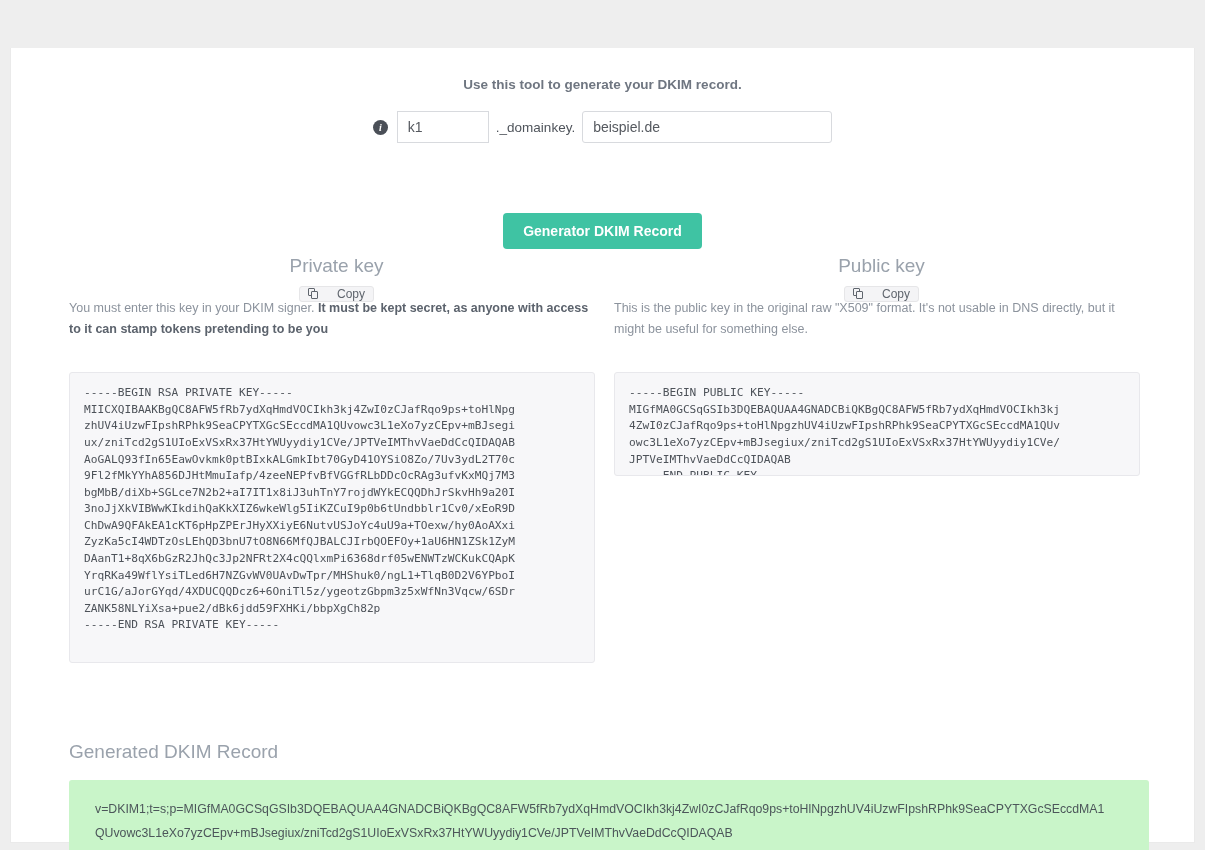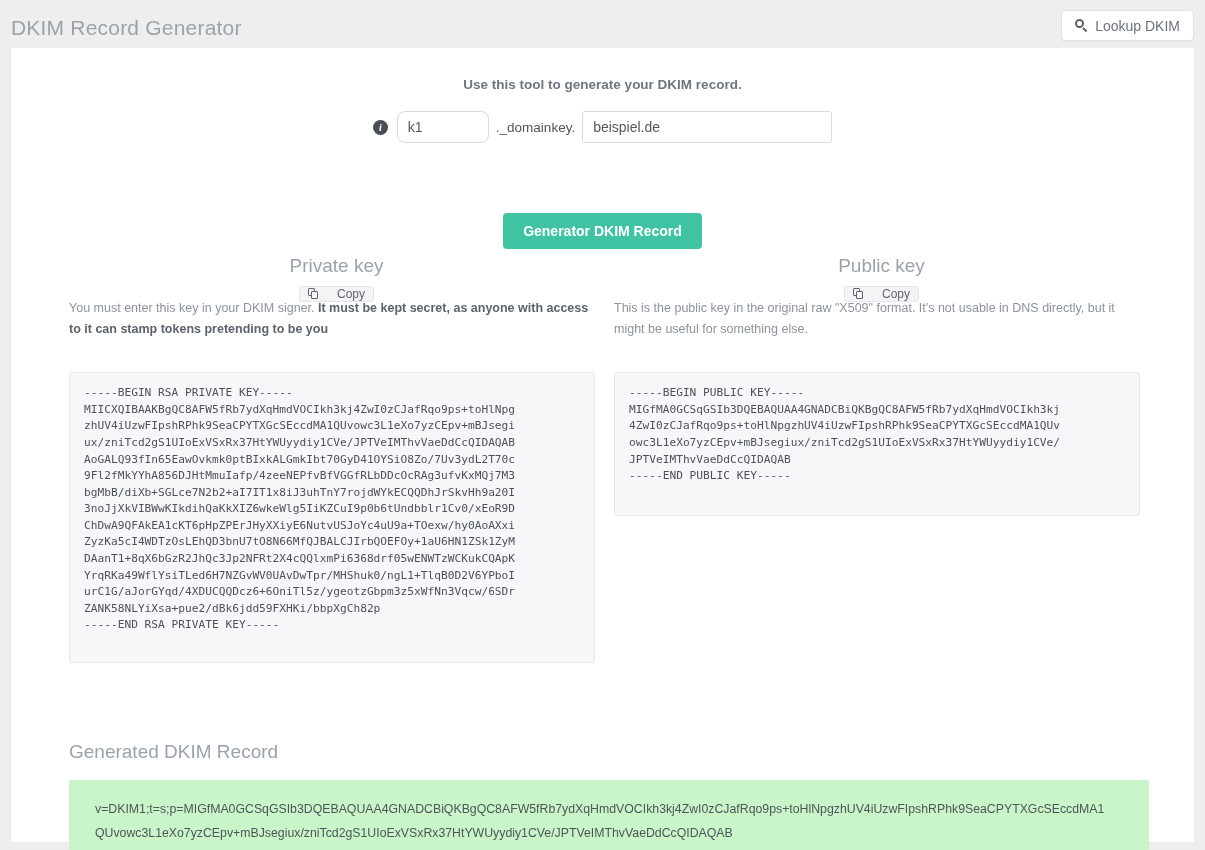--- a/index.html
+++ b/index.html
@@ -56,21 +56,21 @@
     display: flex; justify-content: center; align-items: center;
   }
   .info-icon {
     width: 15px; height: 15px; border-radius: 50%; background: #4a4f57;
     color: #ffffff; font-size: 10px; font-weight: bold; font-style: italic;
     display: flex; align-items: center; justify-content: center;
     margin-right: 9px; font-family: "Liberation Serif", serif;
   }
   .selector-input {
     width: 92px; height: 32px; padding: 0 10px;
-    border: 1px solid #d8dade; border-radius: 8px;
+    border: 1px solid #d8dade; border-radius: 0;
     font-size: 14px; color: #55595f; background: #fff; outline: none;
   }
   .domainkey-label {
     font-size: 13.5px; color: #4f545b; padding: 0 7px; white-space: nowrap;
   }
   .domain-input {
     width: 250px; height: 32px; padding: 0 10px;
     border: 1px solid #d8dade; border-radius: 3px;
     font-size: 14px; color: #55595f; background: #fff; outline: none;
   }
@@ -113,50 +113,40 @@
 
   .key-box {
     margin-top: 33px;
     background: #f7f7f9; border: 1px solid #e8e8ec; border-radius: 3px;
     padding: 12px 14px;
     font-family: "DejaVu Sans Mono", monospace;
     font-size: 11.2px; line-height: 1.48; color: #4d5259;
     white-space: pre; overflow: hidden;
   }
   .panel.left  .key-box { height: 291px; width: 526px; }
-  .panel.right .key-box { height: 144px; width: 526px; }
+  .panel.right .key-box { height: 104px; width: 526px; }
 
   
   .record-sec { position: absolute; left: 58px; top: 693px; width: 1080px; }
   .record-title { font-size: 19px; color: #9aa2ac; font-weight: 400; }
   .record-box {
     position: relative; margin-top: 17px;
     background: #c9f5c9; border-radius: 3px;
     padding: 18px 26px 22px 26px; min-height: 70px;
   }
   .record-text {
     font-size: 12.3px; line-height: 1.95; color: #4c565a;
     word-break: break-all; width: 1010px;
   }
 </style>
 </head>
 <body>
 
 <div class="page">
 
-  <div class="topbar">
-    <div class="app-title">DKIM Record Generator</div>
-    <div class="lookup-btn">
-      <span class="mag">
-          <i></i>
-          <b></b>
-        </span>
-      <span>Lookup DKIM</span>
-    </div>
-  </div>
 
   <div class="card">
 
     <div class="intro">Use this tool to generate your DKIM record.</div>
 
     <div class="form-row">
       <div class="info-icon">i</div>
       <input class="selector-input" type="text" value="k1" style="">
       <span class="domainkey-label">._domainkey.</span>
       <input class="domain-input" type="text" value="beispiel.de" style="">

